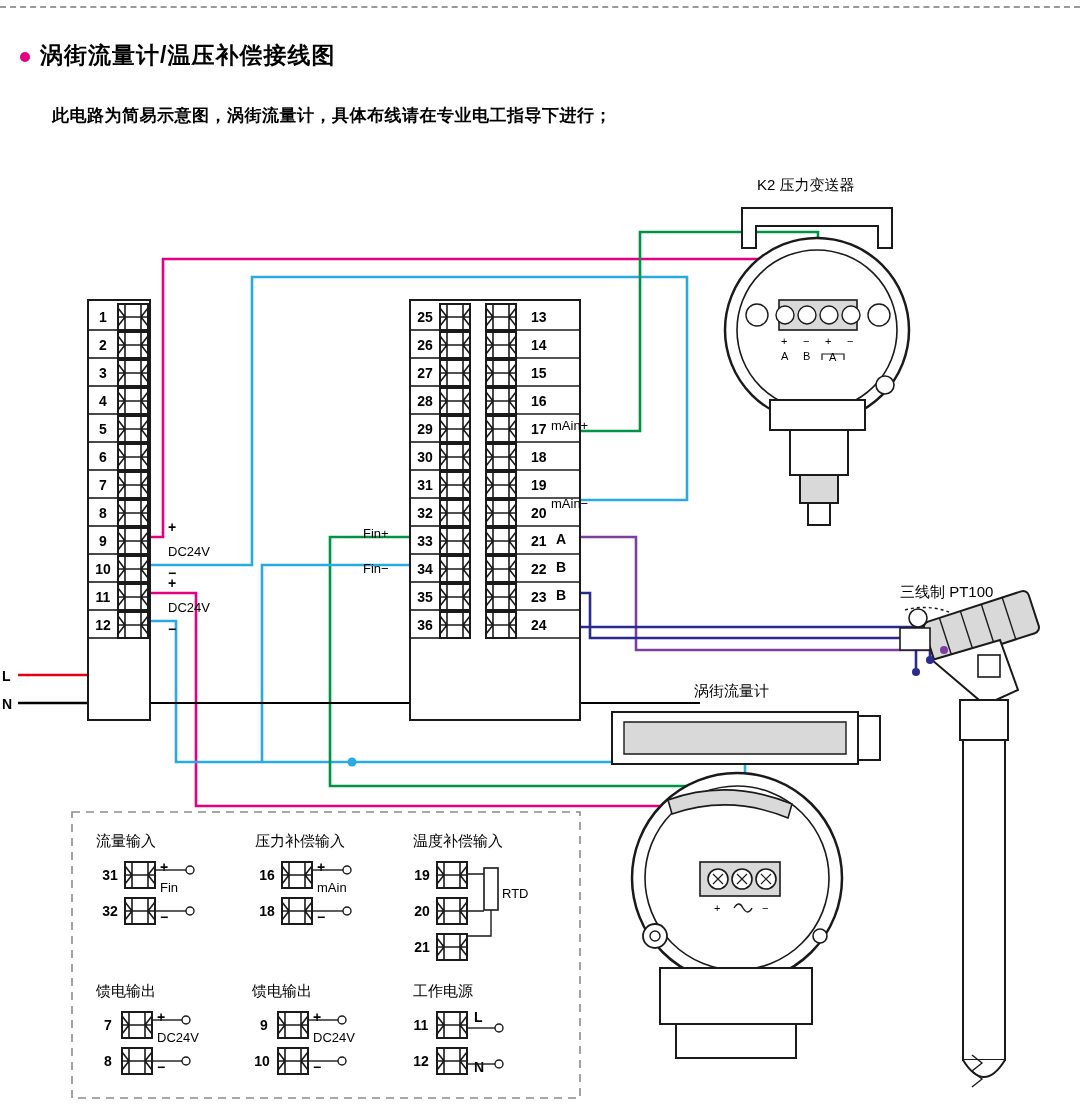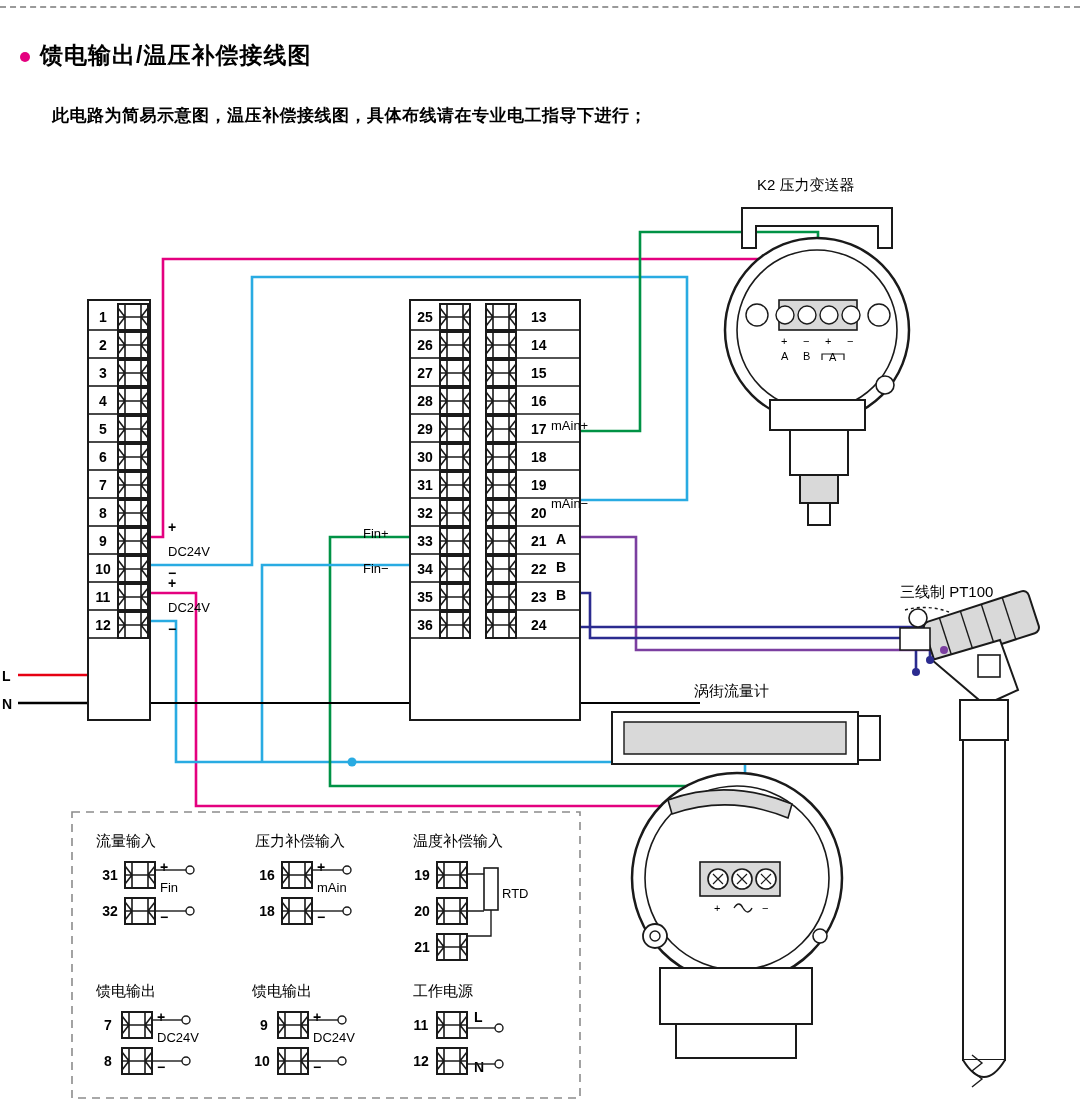--- a/index.html
+++ b/index.html
@@ -16,22 +16,22 @@
   .lbl{font-family:"Liberation Sans","DejaVu Sans",sans-serif;font-size:13px;fill:#000;}
   .lbl-b{font-family:"Liberation Sans","DejaVu Sans",sans-serif;font-size:14px;font-weight:bold;fill:#000;}
   .lbl-s{font-family:"Liberation Sans","DejaVu Sans",sans-serif;font-size:11px;fill:#000;}
   .lbl-cn{font-family:"Liberation Sans","DejaVu Sans",sans-serif;font-size:15px;fill:#000;}
 </style>
 </head>
 <body>
 
 <div class="top-rule"></div>
 <div class="bullet"></div>
-<div class="title">馈电输出/温压补偿接线图</div>
-<div class="subtitle">此电路为简易示意图，温压补偿接线图，具体布线请在专业电工指导下进行；</div>
+<div class="title">涡街流量计/温压补偿接线图</div>
+<div class="subtitle">此电路为简易示意图，涡街流量计，具体布线请在专业电工指导下进行；</div>
 
 <svg class="diagram" viewBox="0 0 1080 1118">
   <defs>
     <g id="tg">
       <rect x="0" y="0" width="30" height="26" fill="#fff" stroke="#1a1a1a" stroke-width="2"></rect>
       <path d="M0 13 H30 M7 0 V26 M23 0 V26 M7 13 L0 4 M7 13 L0 22 M23 13 L30 4 M23 13 L30 22" stroke="#1a1a1a" stroke-width="1.6" fill="none"></path>
     </g>
   </defs>
 
   <g fill="none" stroke-width="2.6">

